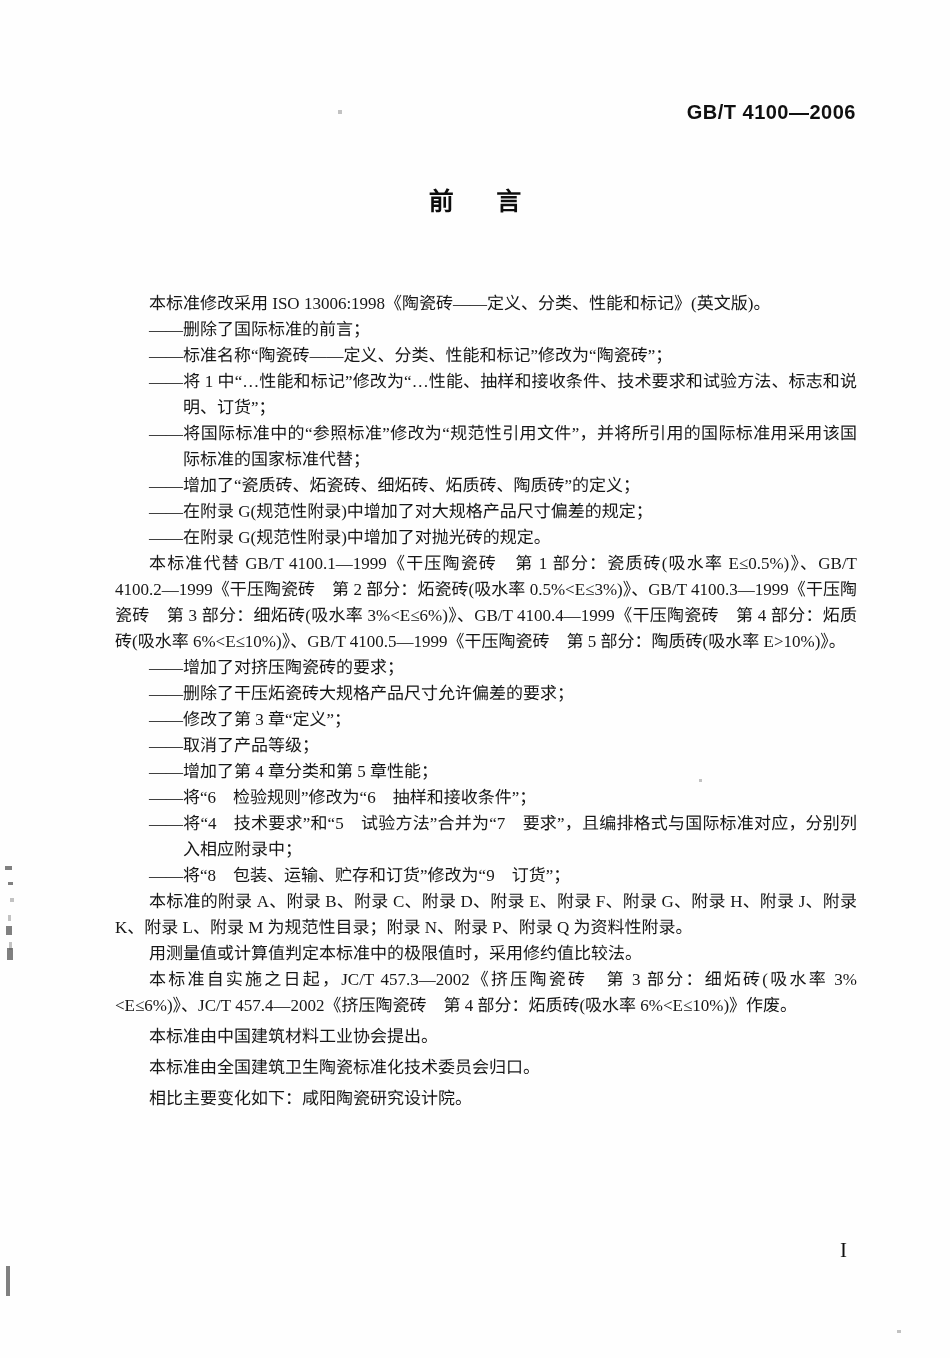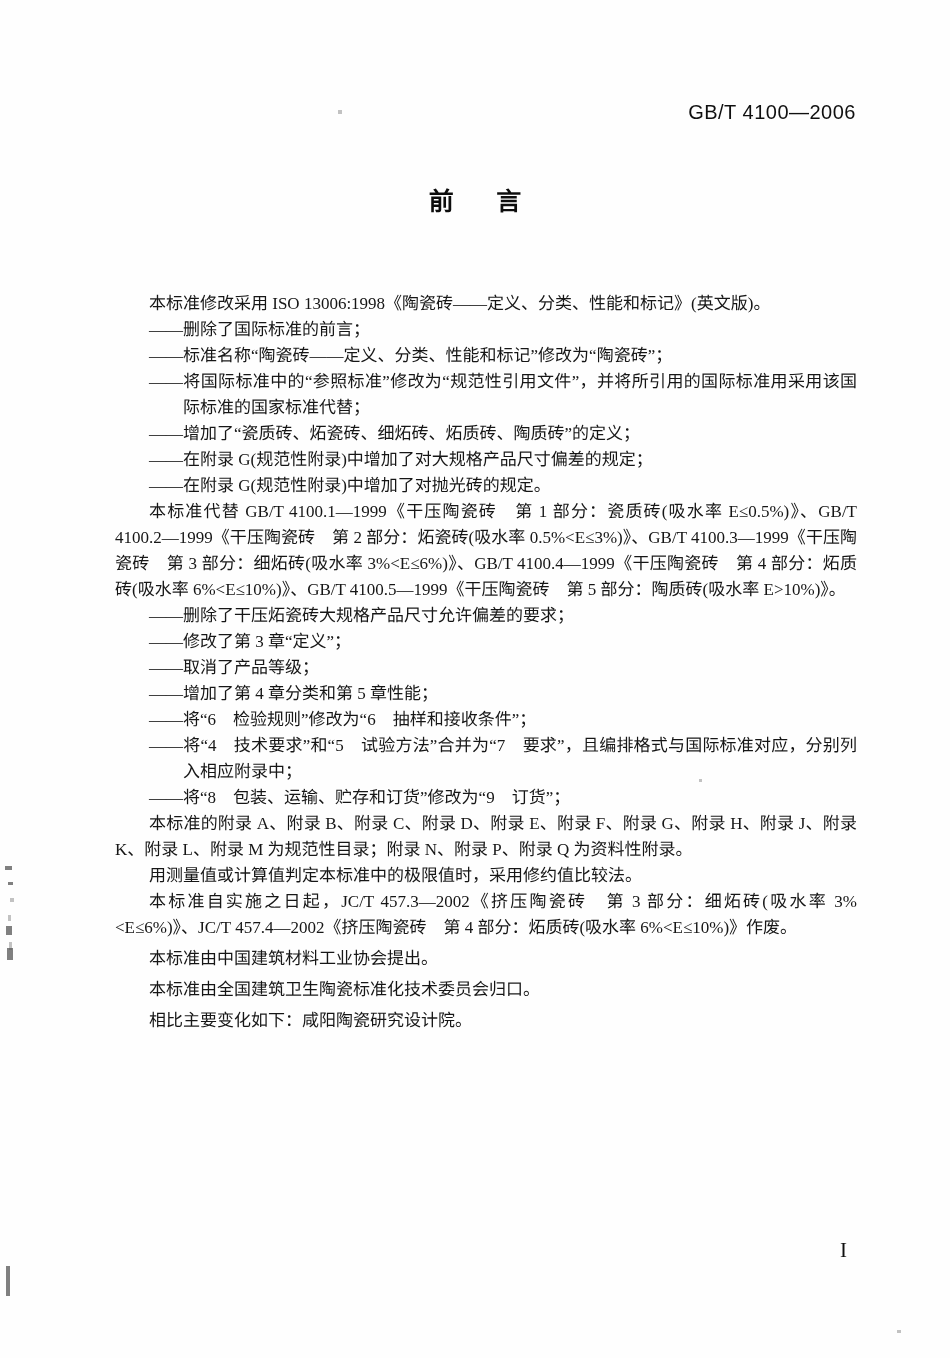--- a/index.html
+++ b/index.html
@@ -11,21 +11,21 @@
     background: #fefefe;
     color: #141414;
     font-family: "Liberation Serif", "DejaVu Serif", serif;
     overflow: hidden;
   }
   .header-code {
     position: absolute;
     top: 101px;
     right: 94px;
     font-family: "Liberation Sans", "DejaVu Sans", sans-serif;
-    font-weight: 400;
+    font-weight: 700;
     font-size: 20px;
     letter-spacing: 0.5px;
     color: #101010;
   }
   .doc-title {
     position: absolute;
     top: 181px;
     left: 0;
     width: 100%;
     text-align: center;
@@ -67,25 +67,27 @@
 <div class="page">
 
   <div class="header-code">GB/T 4100—2006</div>
 
   <div class="doc-title">前　言</div>
 
   <div class="body-text">
       <div class="para">本标准修改采用 ISO 13006:1998《陶瓷砖——定义、分类、性能和标记》(英文版)。</div>
       <div class="dash">——删除了国际标准的前言；</div>
       <div class="dash">——标准名称“陶瓷砖——定义、分类、性能和标记”修改为“陶瓷砖”；</div>
+      <div class="dash">——将 1 中“…性能和标记”修改为“…性能、抽样和接收条件、技术要求和试验方法、标志和说明、订货”；</div>
       <div class="dash">——将国际标准中的“参照标准”修改为“规范性引用文件”，并将所引用的国际标准用采用该国际标准的国家标准代替；</div>
       <div class="dash">——增加了“瓷质砖、炻瓷砖、细炻砖、炻质砖、陶质砖”的定义；</div>
       <div class="dash">——在附录 G(规范性附录)中增加了对大规格产品尺寸偏差的规定；</div>
       <div class="dash">——在附录 G(规范性附录)中增加了对抛光砖的规定。</div>
       <div class="para">本标准代替 GB/T 4100.1—1999《干压陶瓷砖　第 1 部分：瓷质砖(吸水率 E≤0.5%)》、GB/T 4100.2—1999《干压陶瓷砖　第 2 部分：炻瓷砖(吸水率 0.5%&lt;E≤3%)》、GB/T 4100.3—1999《干压陶瓷砖　第 3 部分：细炻砖(吸水率 3%&lt;E≤6%)》、GB/T 4100.4—1999《干压陶瓷砖　第 4 部分：炻质砖(吸水率 6%&lt;E≤10%)》、GB/T 4100.5—1999《干压陶瓷砖　第 5 部分：陶质砖(吸水率 E&gt;10%)》。</div>
+      <div class="dash">——增加了对挤压陶瓷砖的要求；</div>
       <div class="dash">——删除了干压炻瓷砖大规格产品尺寸允许偏差的要求；</div>
       <div class="dash">——修改了第 3 章“定义”；</div>
       <div class="dash">——取消了产品等级；</div>
       <div class="dash">——增加了第 4 章分类和第 5 章性能；</div>
       <div class="dash">——将“6　检验规则”修改为“6　抽样和接收条件”；</div>
       <div class="dash">——将“4　技术要求”和“5　试验方法”合并为“7　要求”，且编排格式与国际标准对应，分别列入相应附录中；</div>
       <div class="dash">——将“8　包装、运输、贮存和订货”修改为“9　订货”；</div>
       <div class="para">本标准的附录 A、附录 B、附录 C、附录 D、附录 E、附录 F、附录 G、附录 H、附录 J、附录 K、附录 L、附录 M 为规范性目录；附录 N、附录 P、附录 Q 为资料性附录。</div>
       <div class="para">用测量值或计算值判定本标准中的极限值时，采用修约值比较法。</div>
       <div class="para">本标准自实施之日起，JC/T 457.3—2002《挤压陶瓷砖　第 3 部分：细炻砖(吸水率 3%&lt;E≤6%)》、JC/T 457.4—2002《挤压陶瓷砖　第 4 部分：炻质砖(吸水率 6%&lt;E≤10%)》作废。</div>

